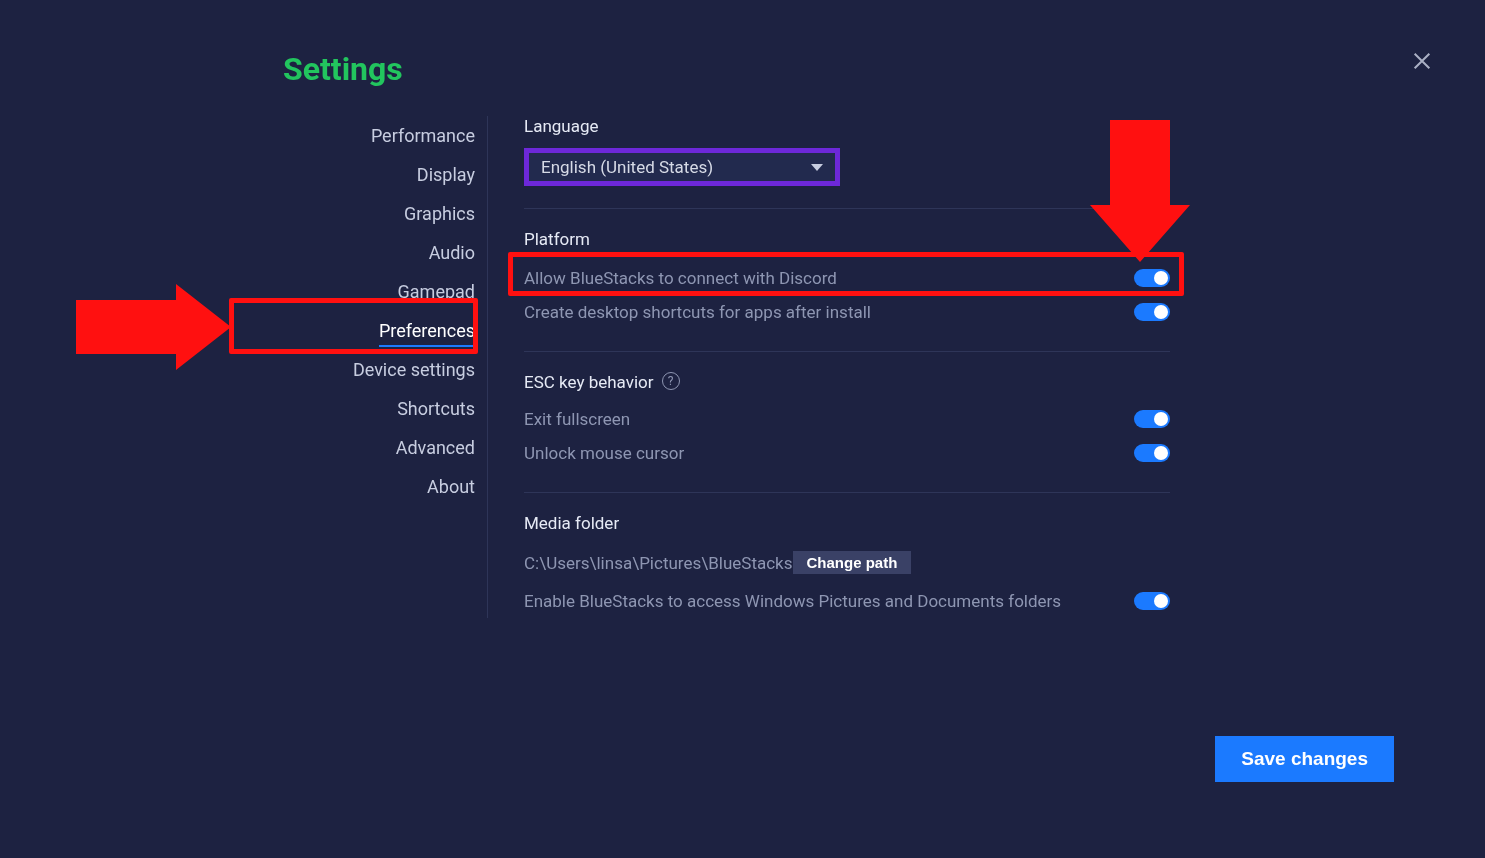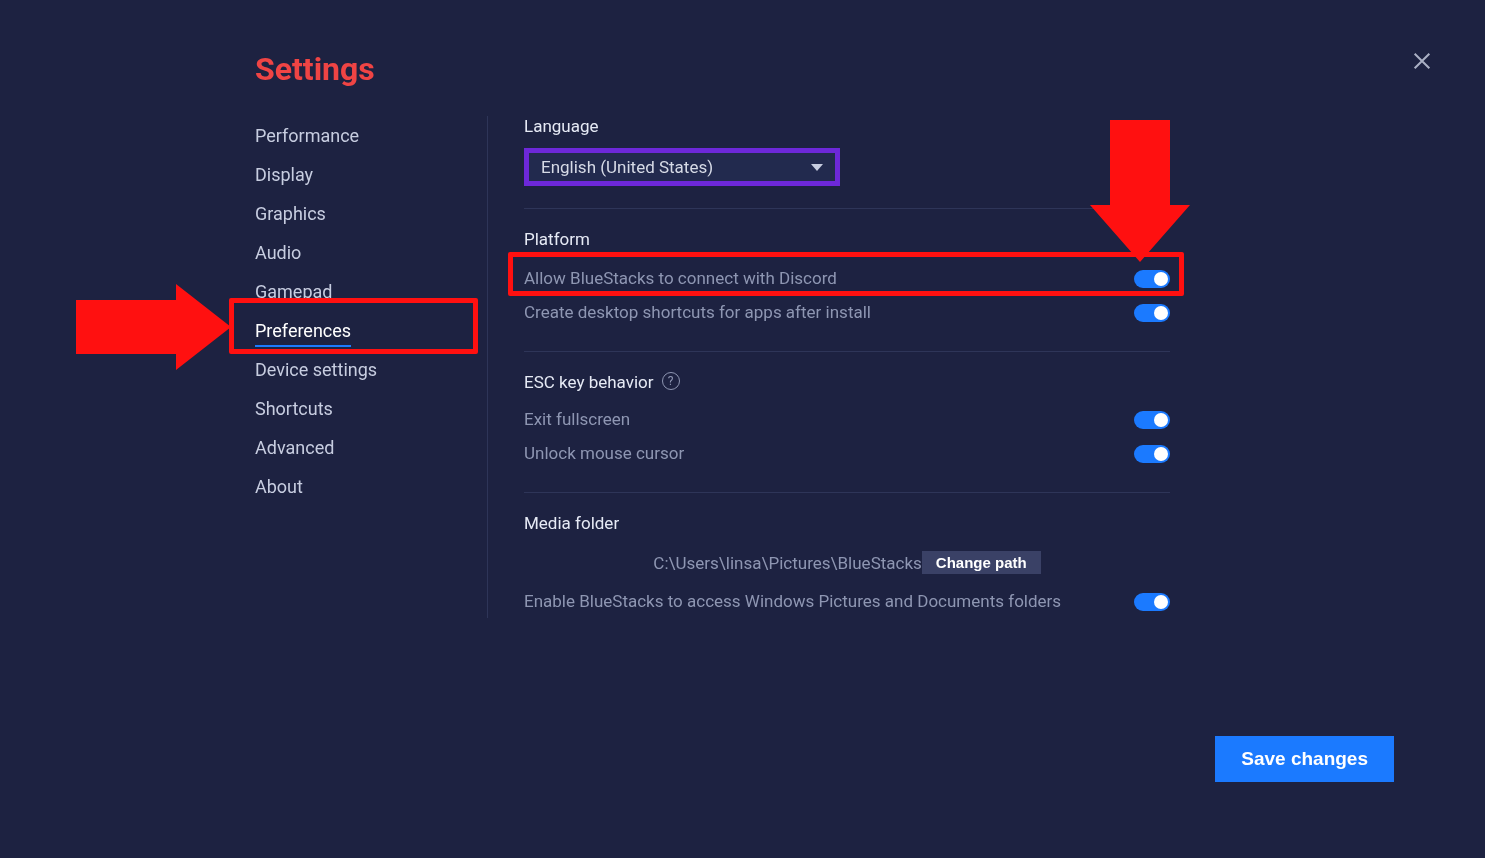--- a/index.html
+++ b/index.html
@@ -1,44 +1,44 @@
 <!DOCTYPE html>
 <html><head>
   <meta charset="utf-8">
   <style>
     * { box-sizing: border-box; margin: 0; padding: 0; }
     html, body { width: 1485px; height: 858px; background: #1d2241; font-family: -apple-system, BlinkMacSystemFont, "Segoe UI", Roboto, Arial, sans-serif; color: #d6dae6; overflow: hidden; }
     .page { position: relative; width: 1485px; height: 858px; padding: 50px 40px 0 255px; }
-    .title { font-size: 32px; font-weight: 700; color: #ef4444; margin-bottom: 28px; }
+    .title { font-size: 32px; font-weight: 700; color: #22c55e; margin-bottom: 28px; margin-left: 28px; }
     .close { position: absolute; top: 50px; right: 52px; width: 22px; height: 22px; display: flex; align-items: center; justify-content: center; cursor: pointer; }
     .close svg { width: 22px; height: 22px; stroke: #aab0c4; stroke-width: 2.2; fill: none; }
 
     .columns { display: flex; }
     .sidebar { width: 233px; padding-right: 12px; border-right: 1px solid #2e3558; }
-    .sidebar ul { list-style: none; }
+    .sidebar ul { list-style: none; text-align: right; }
     .sidebar li { font-size: 18px; color: #c7cde0; padding: 9px 0; cursor: pointer; display: inline-block; width: 100%; }
     .sidebar li.active span { color: #ffffff; border-bottom: 2px solid #1b7aff; padding-bottom: 4px; }
 
     .content { flex: 1; padding-left: 36px; max-width: 682px; }
     .section-label { font-size: 17px; color: #e6eaf5; margin-bottom: 12px; margin-top: 0; }
     .select { display: flex; align-items: center; justify-content: space-between; width: 316px; height: 38px; border: 5px solid #6d28d9; background: #222a4e; color: #d6dae6; font-size: 17px; padding: 0 12px; cursor: pointer; gap: 28px; }
     .select .caret { width: 0; height: 0; border-left: 6px solid transparent; border-right: 6px solid transparent; border-top: 7px solid #c7cde0; }
 
     .divider { border: none; border-top: 1px solid #2e3558; margin: 22px 0 20px 0; }
 
-    .row { display: flex; align-items: flex-end; justify-content: space-between; padding: 7px 0; }
+    .row { display: flex; align-items: center; justify-content: space-between; padding: 7px 0; }
     .row .label { font-size: 17px; color: #8e96b2; }
     .toggle { width: 36px; height: 18px; border-radius: 10px; background: #1b7aff; position: relative; cursor: pointer; }
     .toggle .knob { position: absolute; width: 14px; height: 14px; border-radius: 50%; background: #ffffff; top: 2px; right: 2px; }
 
     .section-head { display: flex; align-items: flex-start; gap: 8px; margin-bottom: 10px; }
     .section-head .h { font-size: 17px; color: #e6eaf5; }
     .help { width: 18px; height: 18px; border: 1.5px solid #8e96b2; border-radius: 50%; display: flex; align-items: center; justify-content: center; font-size: 12px; color: #8e96b2; cursor: pointer; }
 
-    .path-row { display: flex; align-items: center; justify-content: center; padding: 6px 0 10px 0; }
+    .path-row { display: flex; align-items: center; justify-content: flex-start; padding: 6px 0 10px 0; }
     .path { font-size: 17px; color: #8e96b2; }
     .btn-secondary { background: #3a4166; color: #ffffff; font-size: 15px; font-weight: 600; border: none; padding: 3px 14px; cursor: pointer; }
 
     .save { position: absolute; right: 91px; bottom: 76px; background: #1b7aff; color: #ffffff; font-size: 19px; font-weight: 600; border: none; padding: 12px 26px; cursor: pointer; }
 
     
     .anno-arrow-left { position: absolute; left: 76px; top: 284px; pointer-events: none; }
     .anno-box-left { position: absolute; left: 229px; top: 298px; width: 249px; height: 56px; border: 5px solid #ff1010; border-radius: 2px; pointer-events: none; }
     .anno-arrow-right { position: absolute; left: 1090px; top: 120px; pointer-events: none; }
     .anno-box-right { position: absolute; left: 508px; top: 252px; width: 676px; height: 44px; border: 5px solid #ff1010; border-radius: 2px; pointer-events: none; }

